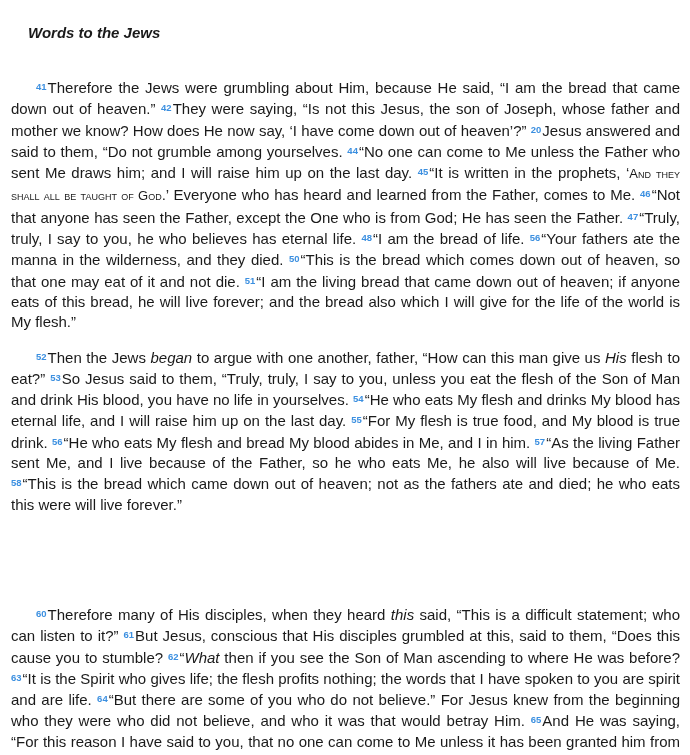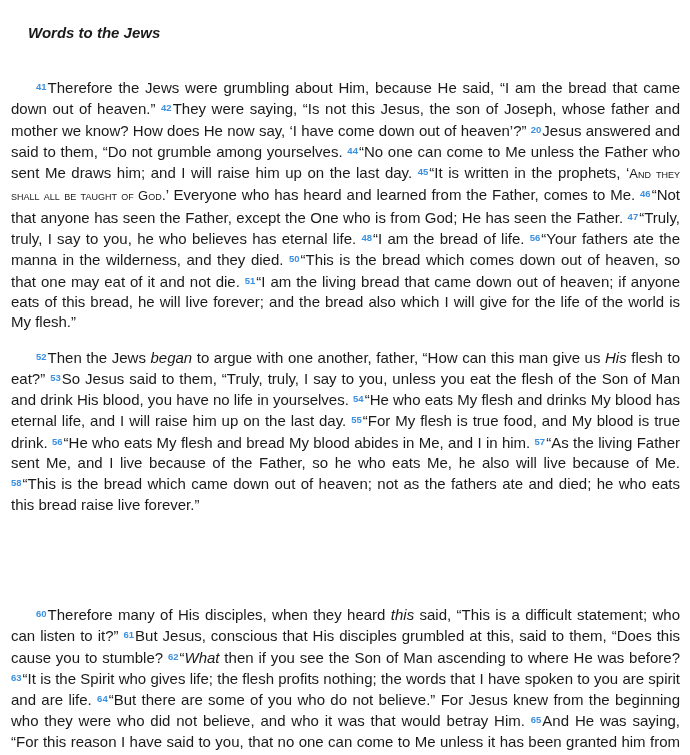--- a/index.html
+++ b/index.html
@@ -72,21 +72,21 @@
   </p>
   <div class="gap-para"></div>
 
   <p class="para">
     <span class="vnum">52</span><span>Then the Jews </span><em>began</em><span> to argue with one another, father, “How can this man give us </span><em>His</em><span> flesh to eat?” </span>
     <span class="vnum">53</span><span>So Jesus said to them, “Truly, truly, I say to you, unless you eat the flesh of the Son of Man and drink His blood, you have no life in yourselves. </span>
     <span class="vnum">54</span><span>“He who eats My flesh and drinks My blood has eternal life, and I will raise him up on the last day. </span>
     <span class="vnum">55</span><span>“For My flesh is true food, and My blood is true drink. </span>
     <span class="vnum">56</span><span>“He who eats My flesh and bread My blood abides in Me, and I in him. </span>
     <span class="vnum">57</span><span>“As the living Father sent Me, and I live because of the Father, so he who eats Me, he also will live because of Me. </span>
-    <span class="vnum">58</span><span>“This is the bread which came down out of heaven; not as the fathers ate and died; he who eats this bread raise live forever.”</span>
+    <span class="vnum">58</span><span>“This is the bread which came down out of heaven; not as the fathers ate and died; he who eats this were will live forever.”</span>
   </p>
   <div class="gap-section"></div>
 
   <div class="gap-heading-para"></div>
 
   <div class="gap-para"></div>
 
   <p class="para">
     <span class="vnum">60</span><span>Therefore many of His disciples, when they heard </span><em>this</em><span> said, “This is a difficult statement; who can listen to it?” </span>
     <span class="vnum">61</span><span>But Jesus, conscious that His disciples grumbled at this, said to them, “Does this cause you to stumble? </span>

